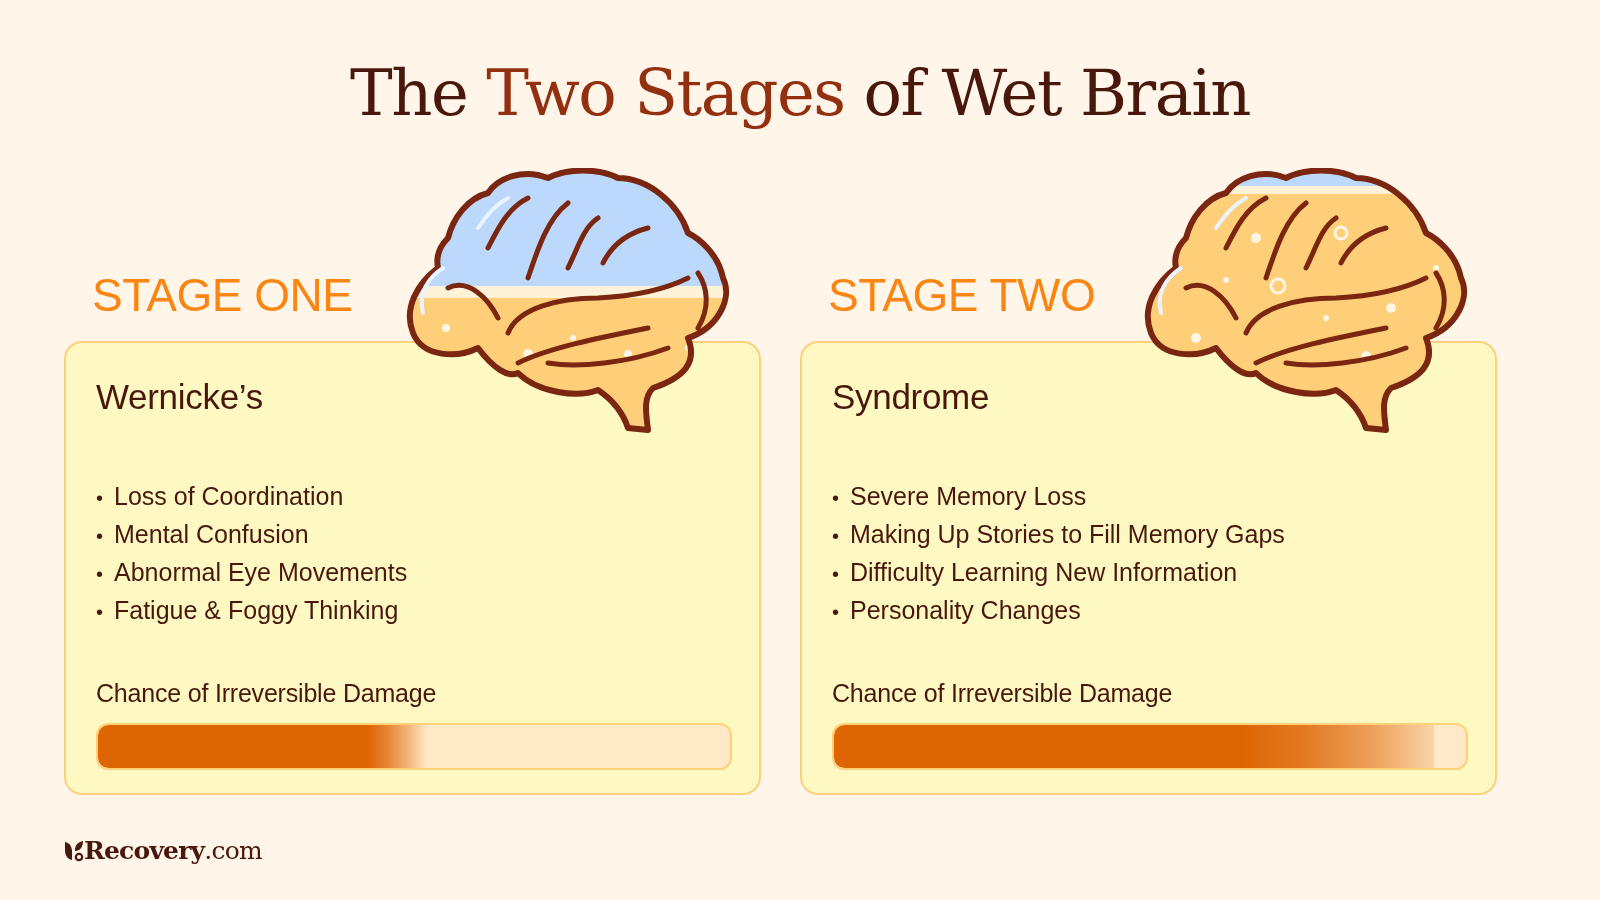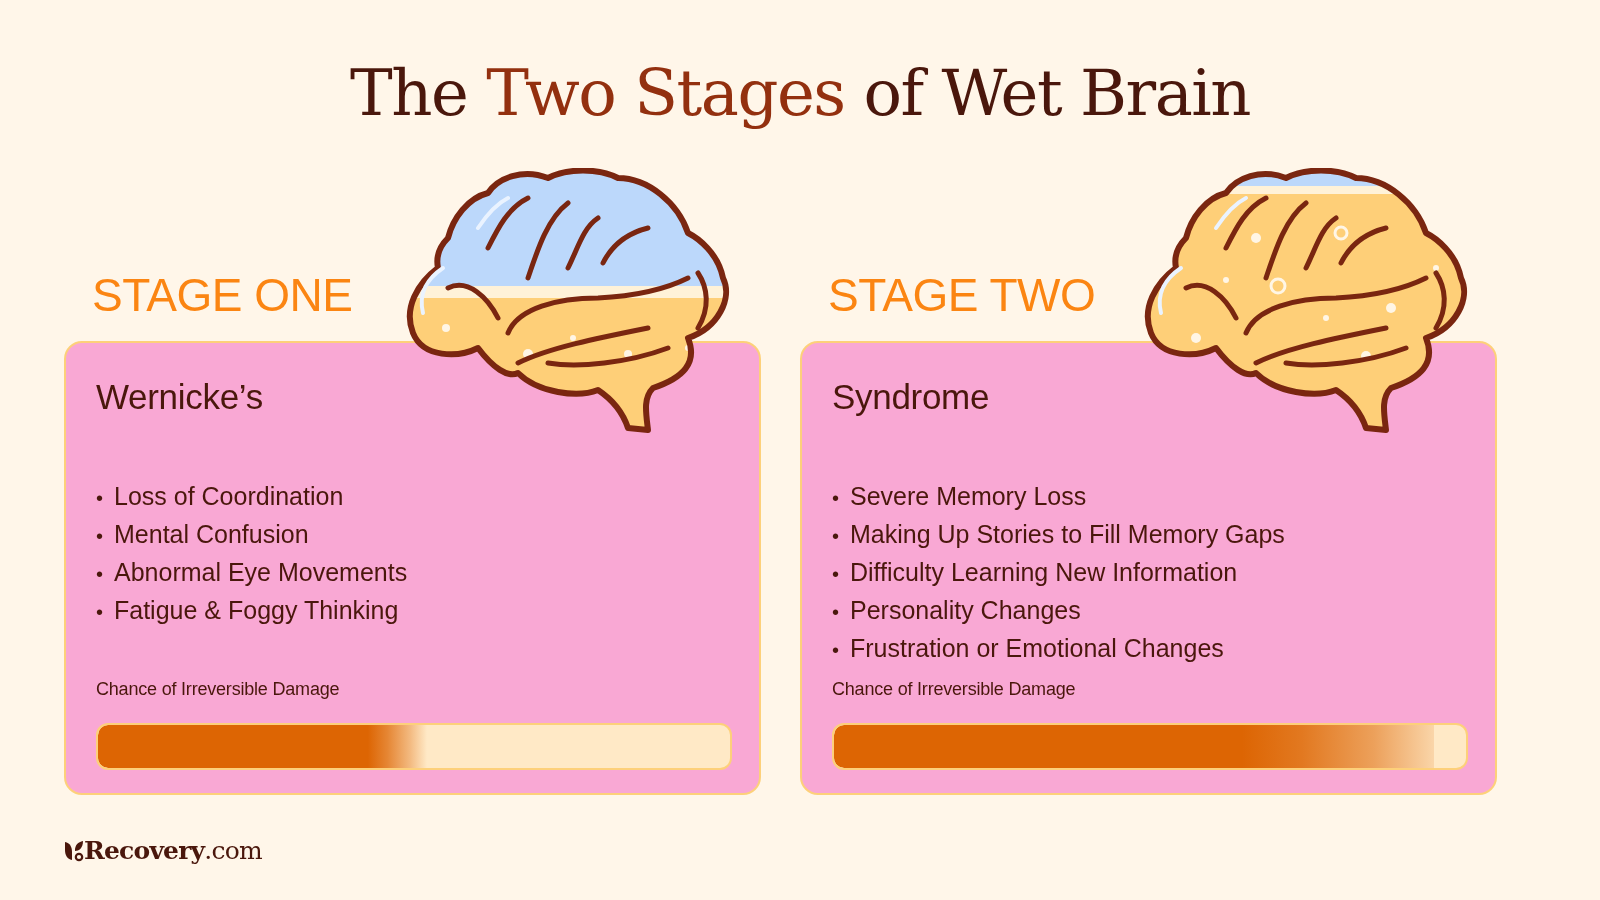--- a/index.html
+++ b/index.html
@@ -17,33 +17,33 @@
     font-size: 64px; letter-spacing: -1.5px; color: #4a170c;
     font-weight: normal;
   }
   .title .accent { color: #93300f; }
   .stage-label {
     position: absolute; top: 268px;
     font-size: 46px; color: #fb8512; letter-spacing: -0.5px;
   }
   .card {
     position: absolute; top: 341px; width: 697px; height: 454px;
-    background: #f9a8d4;
+    background: #fef9c3;
     border: 2px solid #fdd07a; border-radius: 18px;
   }
   .card-title {
     position: absolute; left: 30px; top: 30px;
     font-size: 35px; line-height: 47px; color: #4a170c; letter-spacing: -0.3px;
   }
   .symptoms { position: absolute; left: 30px; top: 135px; list-style: none; }
   .symptoms li { font-size: 25px; line-height: 36px; color: #4a170c; white-space: nowrap; }
   .symptoms li .dot { display: inline-block; width: 18px; text-align: left; font-size: 20px; }
   .damage-label {
     position: absolute; left: 30px; top: 336px;
-    font-size: 18px; color: #4a170c; letter-spacing: -0.2px;
+    font-size: 25px; color: #4a170c; letter-spacing: -0.2px;
   }
   .bar {
     position: absolute; left: 30px; top: 380px; width: 636px; height: 47px;
     background: #ffe9c6; border: 2px solid #fdd07a; border-radius: 12px; overflow: hidden;
   }
   .bar-fill { position: absolute; left: 0; top: 0; bottom: 0; border-radius: 10px 0 0 10px; }
   .brain { position: absolute; }
   .logo {
     position: absolute; left: 64px; top: 836px;
     display: flex; align-items: center; 
@@ -119,21 +119,20 @@
 
 <div class="card" style="left:800px">
   <div class="card-title">
     <div>Syndrome</div>
   </div>
   <ul class="symptoms">
     <li><span class="dot">•</span><span>Severe Memory Loss</span></li>
     <li><span class="dot">•</span><span>Making Up Stories to Fill Memory Gaps</span></li>
     <li><span class="dot">•</span><span>Difficulty Learning New Information</span></li>
     <li><span class="dot">•</span><span>Personality Changes</span></li>
-    <li><span class="dot">•</span><span>Frustration or Emotional Changes</span></li>
   </ul>
   <div class="damage-label">Chance of Irreversible Damage</div>
   <div class="bar">
     <div class="bar-fill" style="width:95%; background: linear-gradient(90deg, #dd6503 0%, #dd6503 68%, rgba(221,101,3,0.85) 78%, rgba(221,101,3,0.55) 90%, rgba(221,101,3,0.15) 100%);"></div>
   </div>
 </div>
 
 <svg class="brain" style="left:1136px; top:168px" width="340" height="275" viewBox="0 0 340 275">
   <defs>
     <clipPath id="b2clip">

